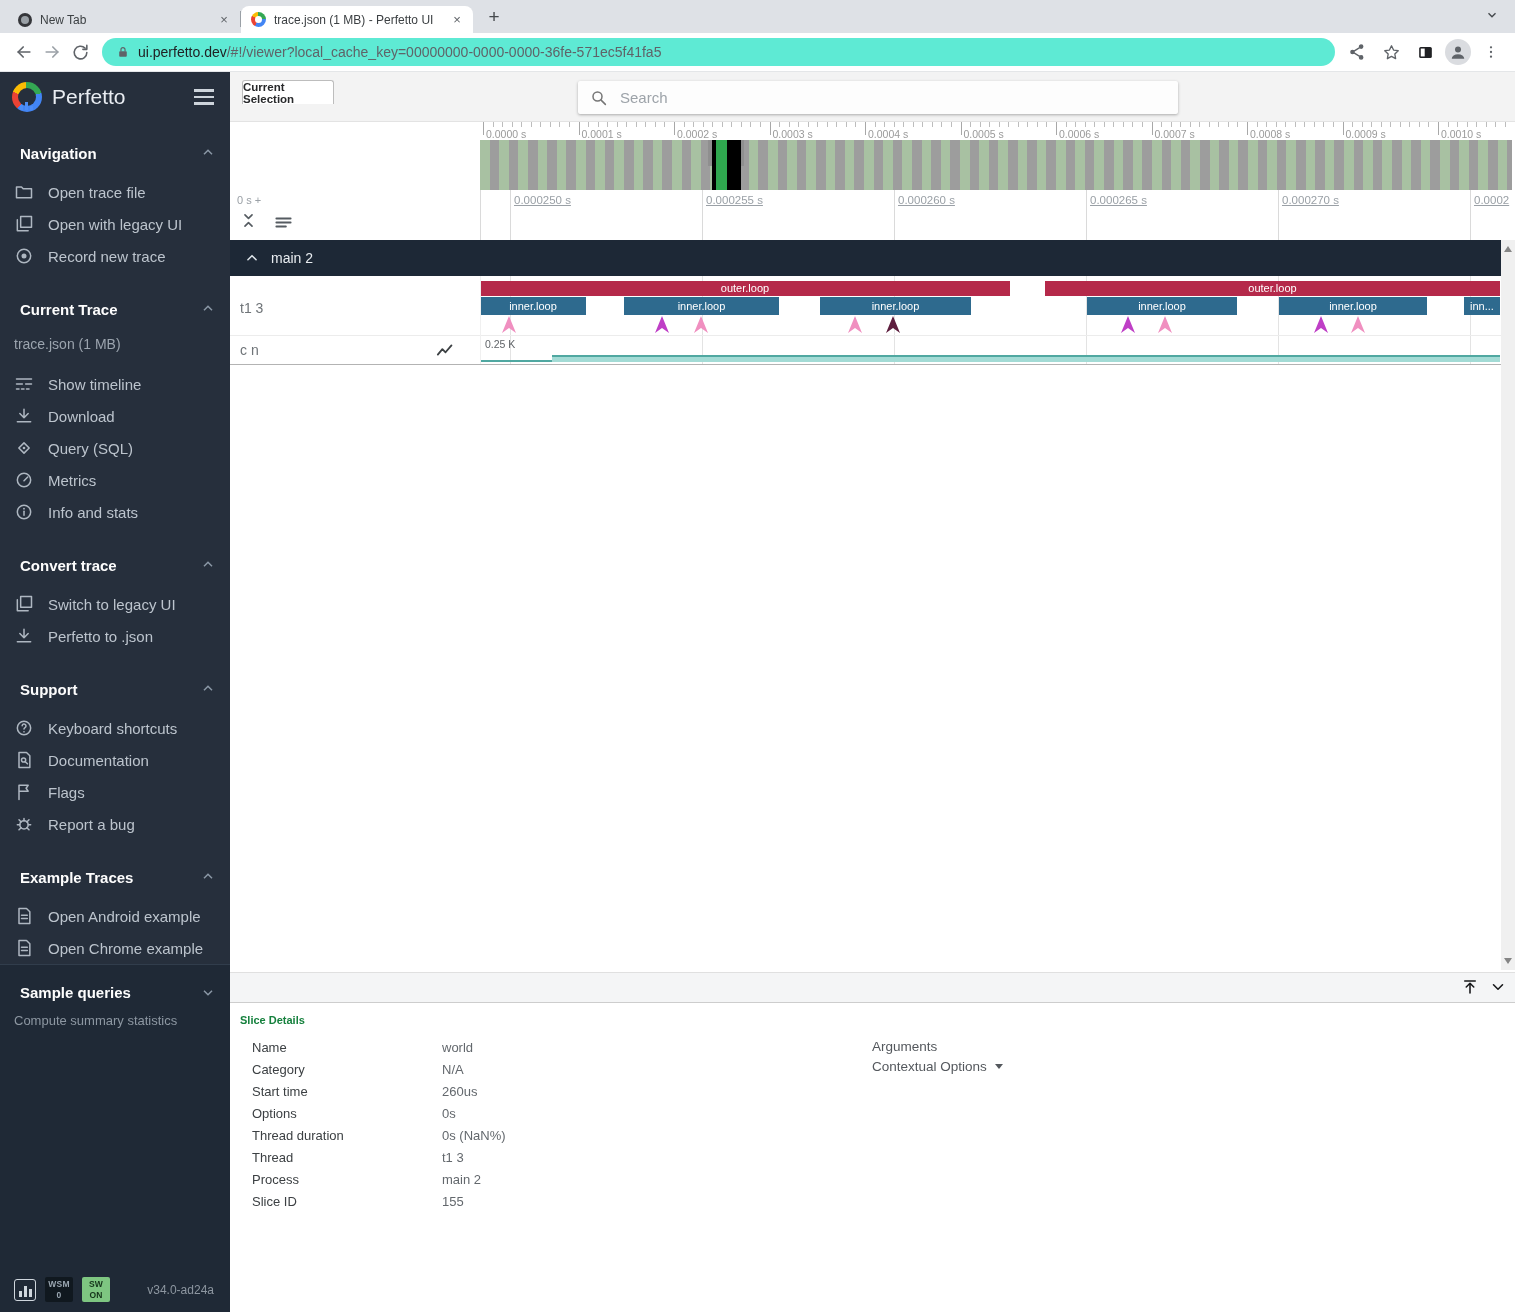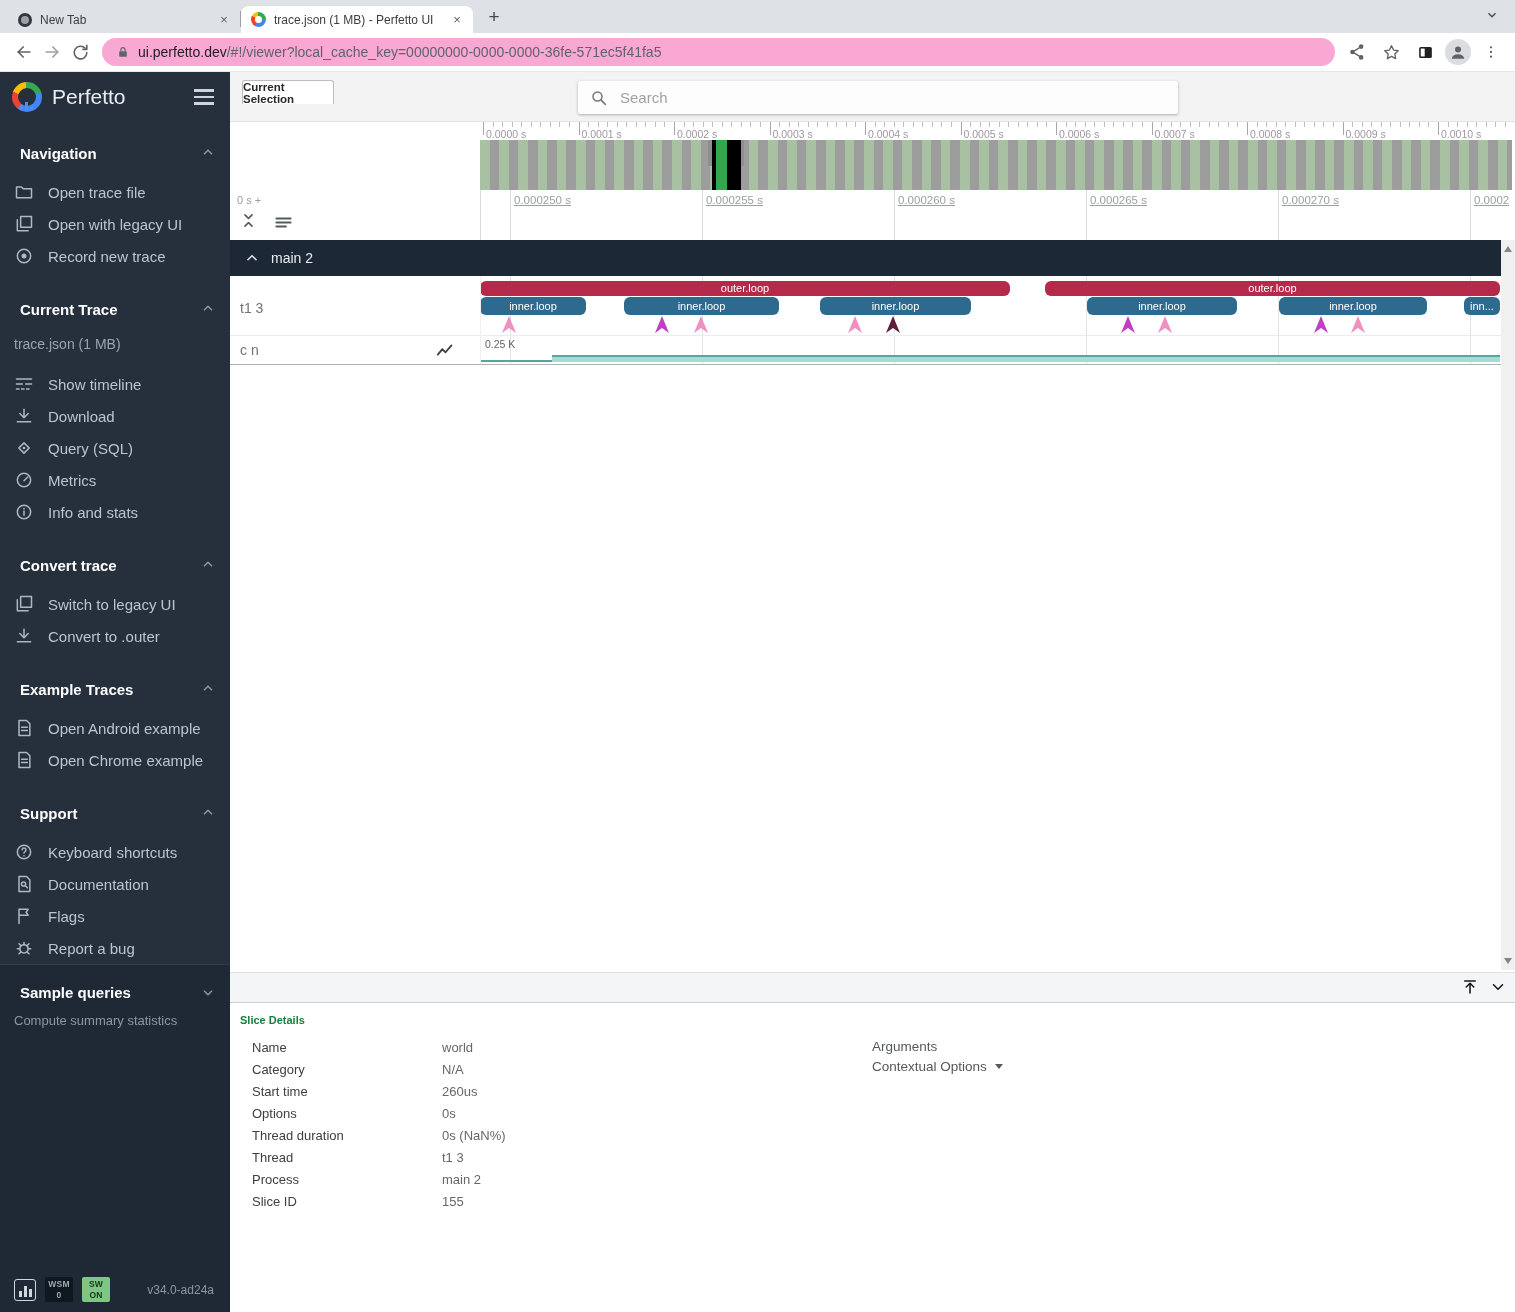--- a/index.html
+++ b/index.html
@@ -17,21 +17,21 @@
   .fav-newtab::after { content:""; position:absolute; inset:3px; border-radius:50%; background:#9aa0a6; }
   .fav-perfetto { width:15px; height:15px; border-radius:50%; flex-shrink:0; background:conic-gradient(from 210deg,#ea4335 0 90deg,#fbbc04 90deg 150deg,#34a853 150deg 235deg,#4285f4 235deg 360deg); position:relative; }
   .fav-perfetto::after { content:""; position:absolute; inset:4px; border-radius:50%; background:#fff; }
   .newtab-btn { width:26px; height:26px; margin:0 0 3px 8px; display:flex; align-items:center; justify-content:center; font-size:19px; color:#45494d; cursor:pointer; }
   .tabstrip-chevron { position:absolute; right:16px; top:8px; color:#45494d; cursor:pointer; }
   .tab-separator { width:1px; height:16px; background:#9aa0a6; margin-bottom:6px; }
 
   .toolbar { height:39px; background:#fff; display:flex; align-items:center; padding:0 10px; border-bottom:1px solid #e4e6e8; }
   .nav-ic { width:28px; height:28px; display:flex; align-items:center; justify-content:center; color:#5f6368; cursor:pointer; flex-shrink:0; }
   .nav-ic.dim { color:#9aa0a6; }
-  .urlbar { flex:1; height:28px; background:#f9a8d4; border-radius:14px; display:flex; align-items:center; padding:0 14px; margin:0 8px; font-size:14px; white-space:nowrap; overflow:hidden; gap:8px; }
+  .urlbar { flex:1; height:28px; background:#5eead4; border-radius:14px; display:flex; align-items:center; padding:0 14px; margin:0 8px; font-size:14px; white-space:nowrap; overflow:hidden; gap:8px; }
   .url-host { color:#202124; }
   .url-rest { color:#5f6368; }
   .tb-right { display:flex; align-items:center; gap:6px; }
   .avatar { width:26px; height:26px; border-radius:50%; background:#dadce0; display:flex; align-items:center; justify-content:center; overflow:hidden; cursor:pointer; }
 
   
   .app { display:flex; height:1240px; }
 
   
   .sidebar { width:230px; flex-shrink:0; background:#262f3c; display:flex; flex-direction:column; color:#bcc4cd; }
@@ -95,21 +95,21 @@
   .row-sep-1 { position:absolute; left:0; top:263px; width:1271px; height:1px; background:#ececec; }
   .row-sep-2 { position:absolute; left:0; top:292px; width:1271px; height:1px; background:#b3b3b3; }
   .shelf-sep { position:absolute; left:250px; top:204px; width:1px; height:88px; background:#f0f0f0; }
 
   .shelf-label { position:absolute; font-size:14px; color:#6f7478; }
   .cnt-chart-icon { position:absolute; left:206px; top:270px; color:#3c4043; cursor:pointer; }
 
   #trackgrid { position:absolute; left:0; top:204px; width:1271px; height:88px; overflow:hidden; }
   #trackgrid .gline { height:88px; background:#e3e3e3; }
 
-  .slice { position:absolute; color:#fff; font-size:11px; text-align:center; white-space:nowrap; overflow:hidden; cursor:pointer;border-radius:6px; }
+  .slice { position:absolute; color:#fff; font-size:11px; text-align:center; white-space:nowrap; overflow:hidden; cursor:pointer; }
   .slice.outer { top:209px; height:15px; line-height:15px; }
   .slice.inner { top:225px; height:18px; line-height:18px; }
   .arrow { position:absolute; top:244px; width:14px; height:17px; clip-path:polygon(50% 0,100% 100%,50% 70%,0 100%); cursor:pointer; }
 
   .cnt-label { position:absolute; left:255px; top:266px; font-size:10.5px; color:#606468; }
   .cseg { position:absolute; border-top:2px solid; }
 
   .vscroll { position:absolute; left:1271px; top:168px; width:14px; height:730px; background:#f0f0f0; cursor:pointer; }
   .vs-arrow { position:absolute; left:3px; width:0; height:0; border-left:4px solid transparent; border-right:4px solid transparent; }
   .vs-up { top:6px; border-bottom:6px solid #858585; }
@@ -348,21 +348,70 @@
                 </svg>
               </span>
               <span class="sb-lab">Switch to legacy UI</span>
             </div>
             <div class="sb-item">
               <span class="sb-ic">
                 <svg width="20" height="20" viewBox="0 0 24 24" fill="none" stroke="currentColor" stroke-width="1.8" stroke-linecap="round" stroke-linejoin="round">
                   <path d="M12 4v10M7 9l5 5 5-5M4 19h16"></path>
                 </svg>
               </span>
-              <span class="sb-lab">Convert to .outer</span>
+              <span class="sb-lab">Perfetto to .json</span>
+            </div>
+          </div>
+        </div>
+        <div class="sb-section">
+          <div class="sb-title">
+            <span>Support</span>
+            <span class="chev">
+              <svg width="16" height="16" viewBox="0 0 24 24" fill="none" stroke="currentColor" stroke-width="2.2">
+                <path d="M6 14l6-6 6 6"></path>
+              </svg>
+            </span>
+          </div>
+          <div class="sb-items">
+            <div class="sb-item">
+              <span class="sb-ic">
+                <svg width="20" height="20" viewBox="0 0 24 24" fill="none" stroke="currentColor" stroke-width="1.8" stroke-linecap="round" stroke-linejoin="round">
+                  <circle cx="12" cy="12" r="8"></circle>
+                  <path d="M9.8 9.4a2.3 2.3 0 113.4 2.1c-.8.5-1.2 1-1.2 1.8"></path>
+                  <circle cx="12" cy="16.6" r="1" fill="currentColor" stroke="none"></circle>
+                </svg>
+              </span>
+              <span class="sb-lab">Keyboard shortcuts</span>
+            </div>
+            <div class="sb-item">
+              <span class="sb-ic">
+                <svg width="20" height="20" viewBox="0 0 24 24" fill="none" stroke="currentColor" stroke-width="1.8" stroke-linecap="round" stroke-linejoin="round">
+                  <path d="M6 3h9l4 4v14H6z"></path>
+                  <circle cx="11.5" cy="12" r="2.5"></circle>
+                  <path d="M13.5 14l2.6 2.6"></path>
+                </svg>
+              </span>
+              <span class="sb-lab">Documentation</span>
+            </div>
+            <div class="sb-item">
+              <span class="sb-ic">
+                <svg width="20" height="20" viewBox="0 0 24 24" fill="none" stroke="currentColor" stroke-width="1.8" stroke-linecap="round" stroke-linejoin="round">
+                  <path d="M6 21V4h11l-2.5 3.5L17 11H6"></path>
+                </svg>
+              </span>
+              <span class="sb-lab">Flags</span>
+            </div>
+            <div class="sb-item">
+              <span class="sb-ic">
+                <svg width="20" height="20" viewBox="0 0 24 24" fill="none" stroke="currentColor" stroke-width="1.8" stroke-linecap="round" stroke-linejoin="round">
+                  <circle cx="12" cy="13" r="5"></circle>
+                  <path d="M12 8V5.5M8.6 9.6L6 7M15.4 9.6L18 7M7 13H4M20 13h-3M8.6 16.4L6 19M15.4 16.4L18 19"></path>
+                </svg>
+              </span>
+              <span class="sb-lab">Report a bug</span>
             </div>
           </div>
         </div>
         <div class="sb-section">
           <div class="sb-title">
             <span>Example Traces</span>
             <span class="chev">
               <svg width="16" height="16" viewBox="0 0 24 24" fill="none" stroke="currentColor" stroke-width="2.2">
                 <path d="M6 14l6-6 6 6"></path>
               </svg>
@@ -379,69 +428,20 @@
               <span class="sb-lab">Open Android example</span>
             </div>
             <div class="sb-item">
               <span class="sb-ic">
                 <svg width="20" height="20" viewBox="0 0 24 24" fill="none" stroke="currentColor" stroke-width="1.8" stroke-linecap="round" stroke-linejoin="round">
                   <path d="M6 3h9l4 4v14H6z"></path>
                   <path d="M9 11h7M9 15h7"></path>
                 </svg>
               </span>
               <span class="sb-lab">Open Chrome example</span>
-            </div>
-          </div>
-        </div>
-        <div class="sb-section">
-          <div class="sb-title">
-            <span>Support</span>
-            <span class="chev">
-              <svg width="16" height="16" viewBox="0 0 24 24" fill="none" stroke="currentColor" stroke-width="2.2">
-                <path d="M6 14l6-6 6 6"></path>
-              </svg>
-            </span>
-          </div>
-          <div class="sb-items">
-            <div class="sb-item">
-              <span class="sb-ic">
-                <svg width="20" height="20" viewBox="0 0 24 24" fill="none" stroke="currentColor" stroke-width="1.8" stroke-linecap="round" stroke-linejoin="round">
-                  <circle cx="12" cy="12" r="8"></circle>
-                  <path d="M9.8 9.4a2.3 2.3 0 113.4 2.1c-.8.5-1.2 1-1.2 1.8"></path>
-                  <circle cx="12" cy="16.6" r="1" fill="currentColor" stroke="none"></circle>
-                </svg>
-              </span>
-              <span class="sb-lab">Keyboard shortcuts</span>
-            </div>
-            <div class="sb-item">
-              <span class="sb-ic">
-                <svg width="20" height="20" viewBox="0 0 24 24" fill="none" stroke="currentColor" stroke-width="1.8" stroke-linecap="round" stroke-linejoin="round">
-                  <path d="M6 3h9l4 4v14H6z"></path>
-                  <circle cx="11.5" cy="12" r="2.5"></circle>
-                  <path d="M13.5 14l2.6 2.6"></path>
-                </svg>
-              </span>
-              <span class="sb-lab">Documentation</span>
-            </div>
-            <div class="sb-item">
-              <span class="sb-ic">
-                <svg width="20" height="20" viewBox="0 0 24 24" fill="none" stroke="currentColor" stroke-width="1.8" stroke-linecap="round" stroke-linejoin="round">
-                  <path d="M6 21V4h11l-2.5 3.5L17 11H6"></path>
-                </svg>
-              </span>
-              <span class="sb-lab">Flags</span>
-            </div>
-            <div class="sb-item">
-              <span class="sb-ic">
-                <svg width="20" height="20" viewBox="0 0 24 24" fill="none" stroke="currentColor" stroke-width="1.8" stroke-linecap="round" stroke-linejoin="round">
-                  <circle cx="12" cy="13" r="5"></circle>
-                  <path d="M12 8V5.5M8.6 9.6L6 7M15.4 9.6L18 7M7 13H4M20 13h-3M8.6 16.4L6 19M15.4 16.4L18 19"></path>
-                </svg>
-              </span>
-              <span class="sb-lab">Report a bug</span>
             </div>
           </div>
         </div>
       </div>
 
     <div class="sb-dark">
       <div class="sb-sample">
         <div class="sb-title">
           <span>Sample queries</span>
           <span class="chev">

